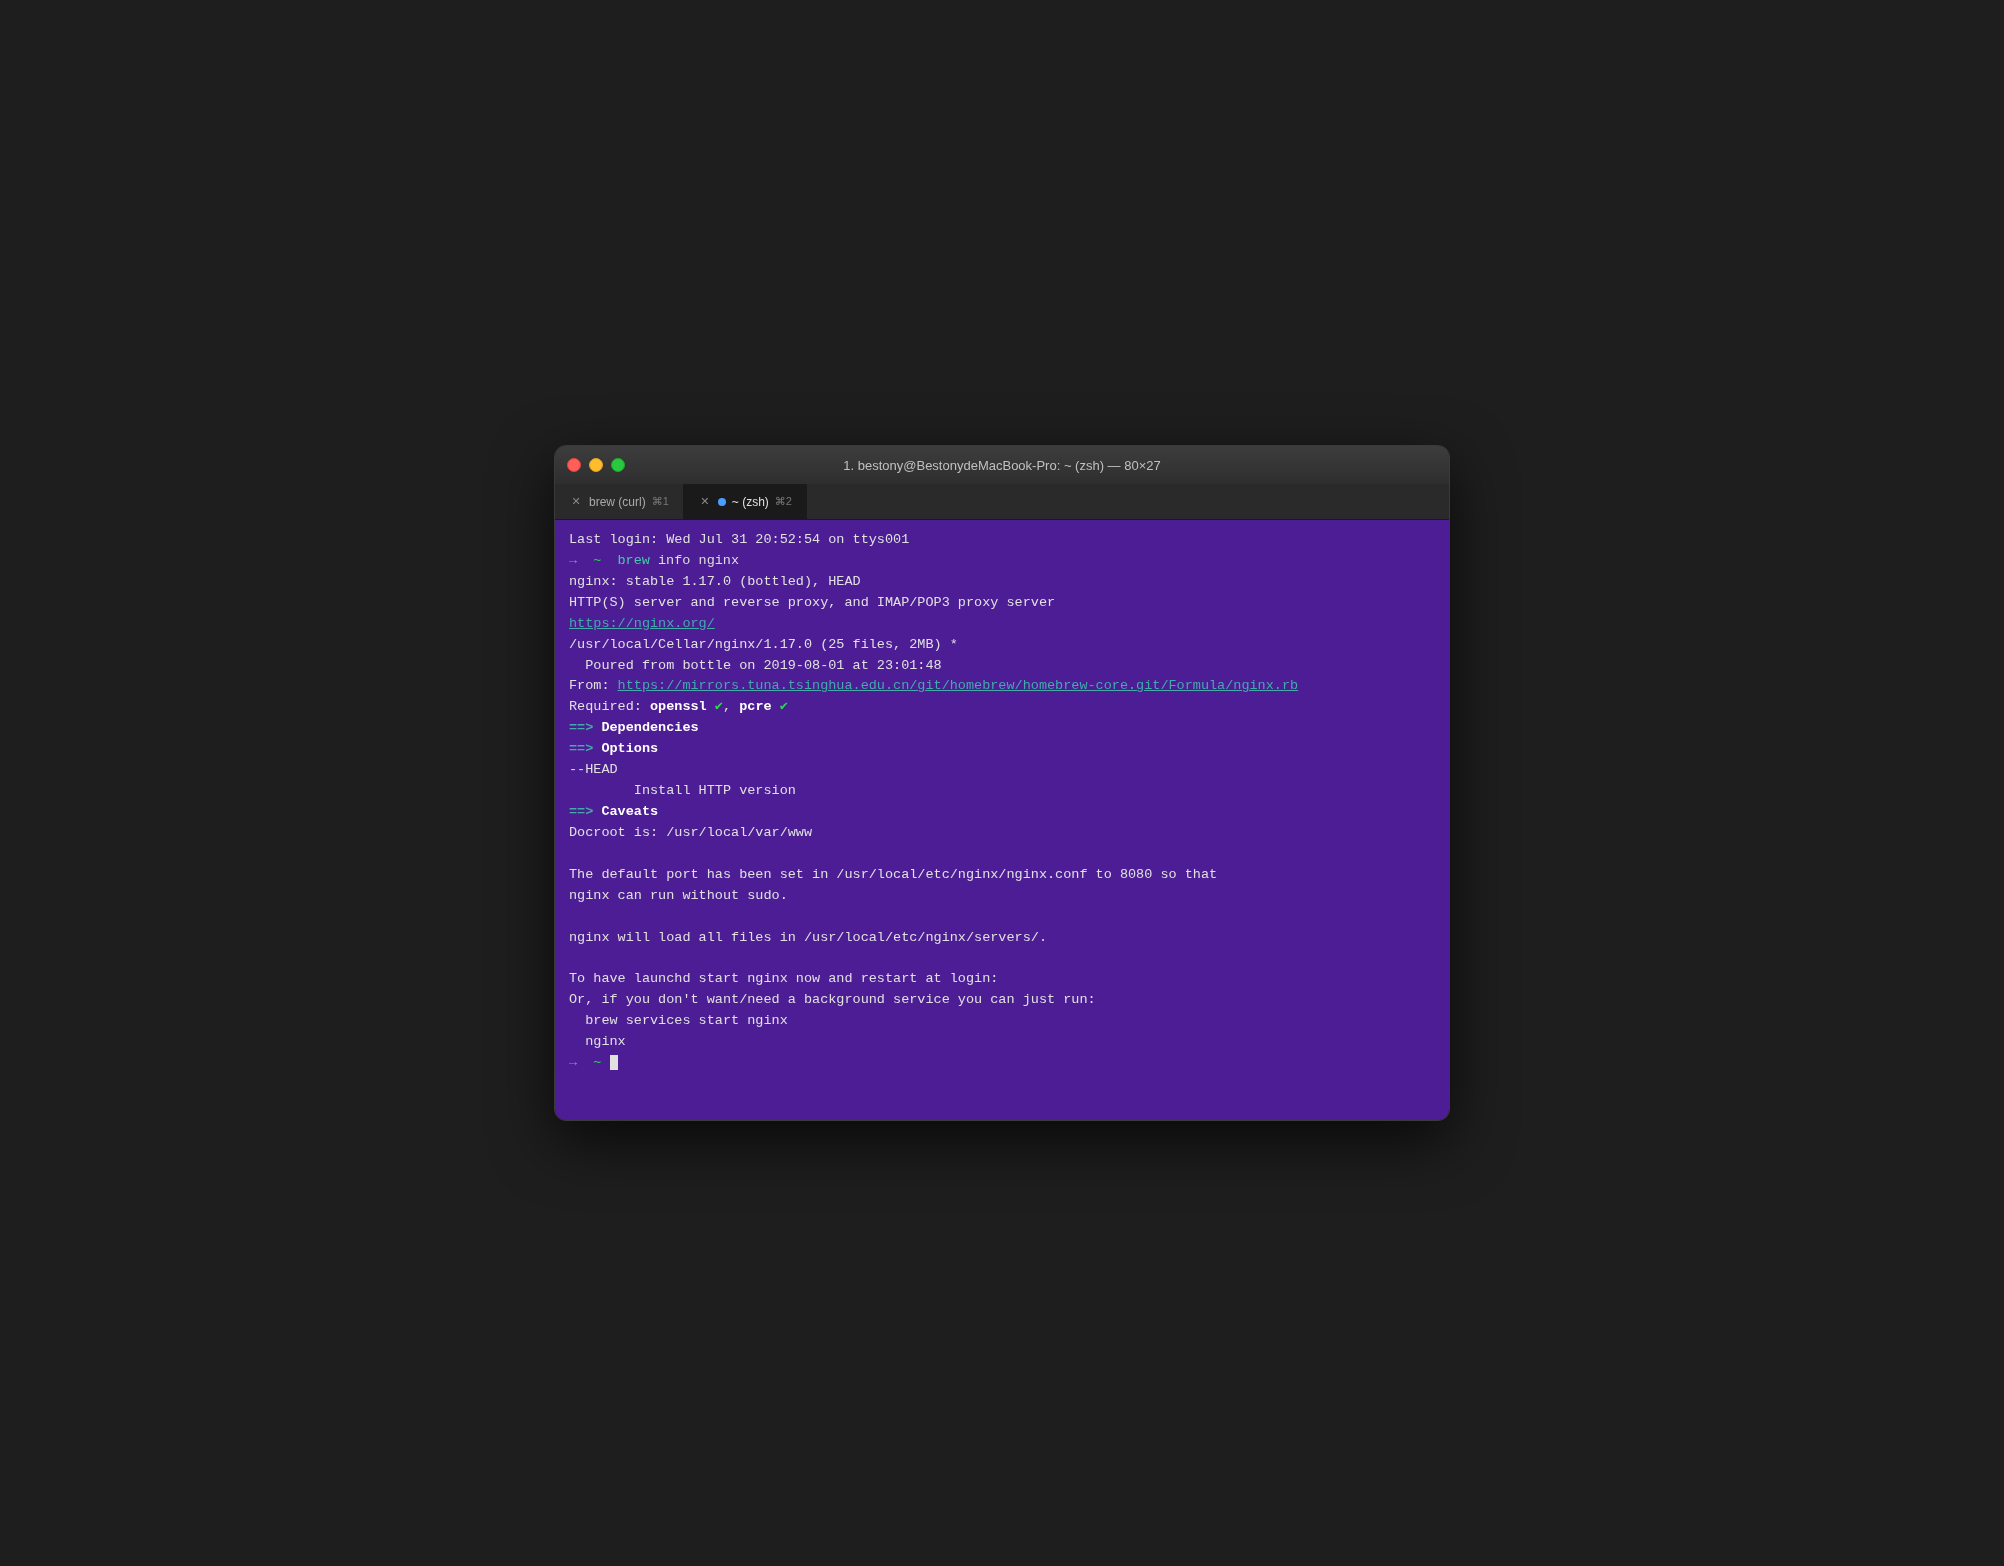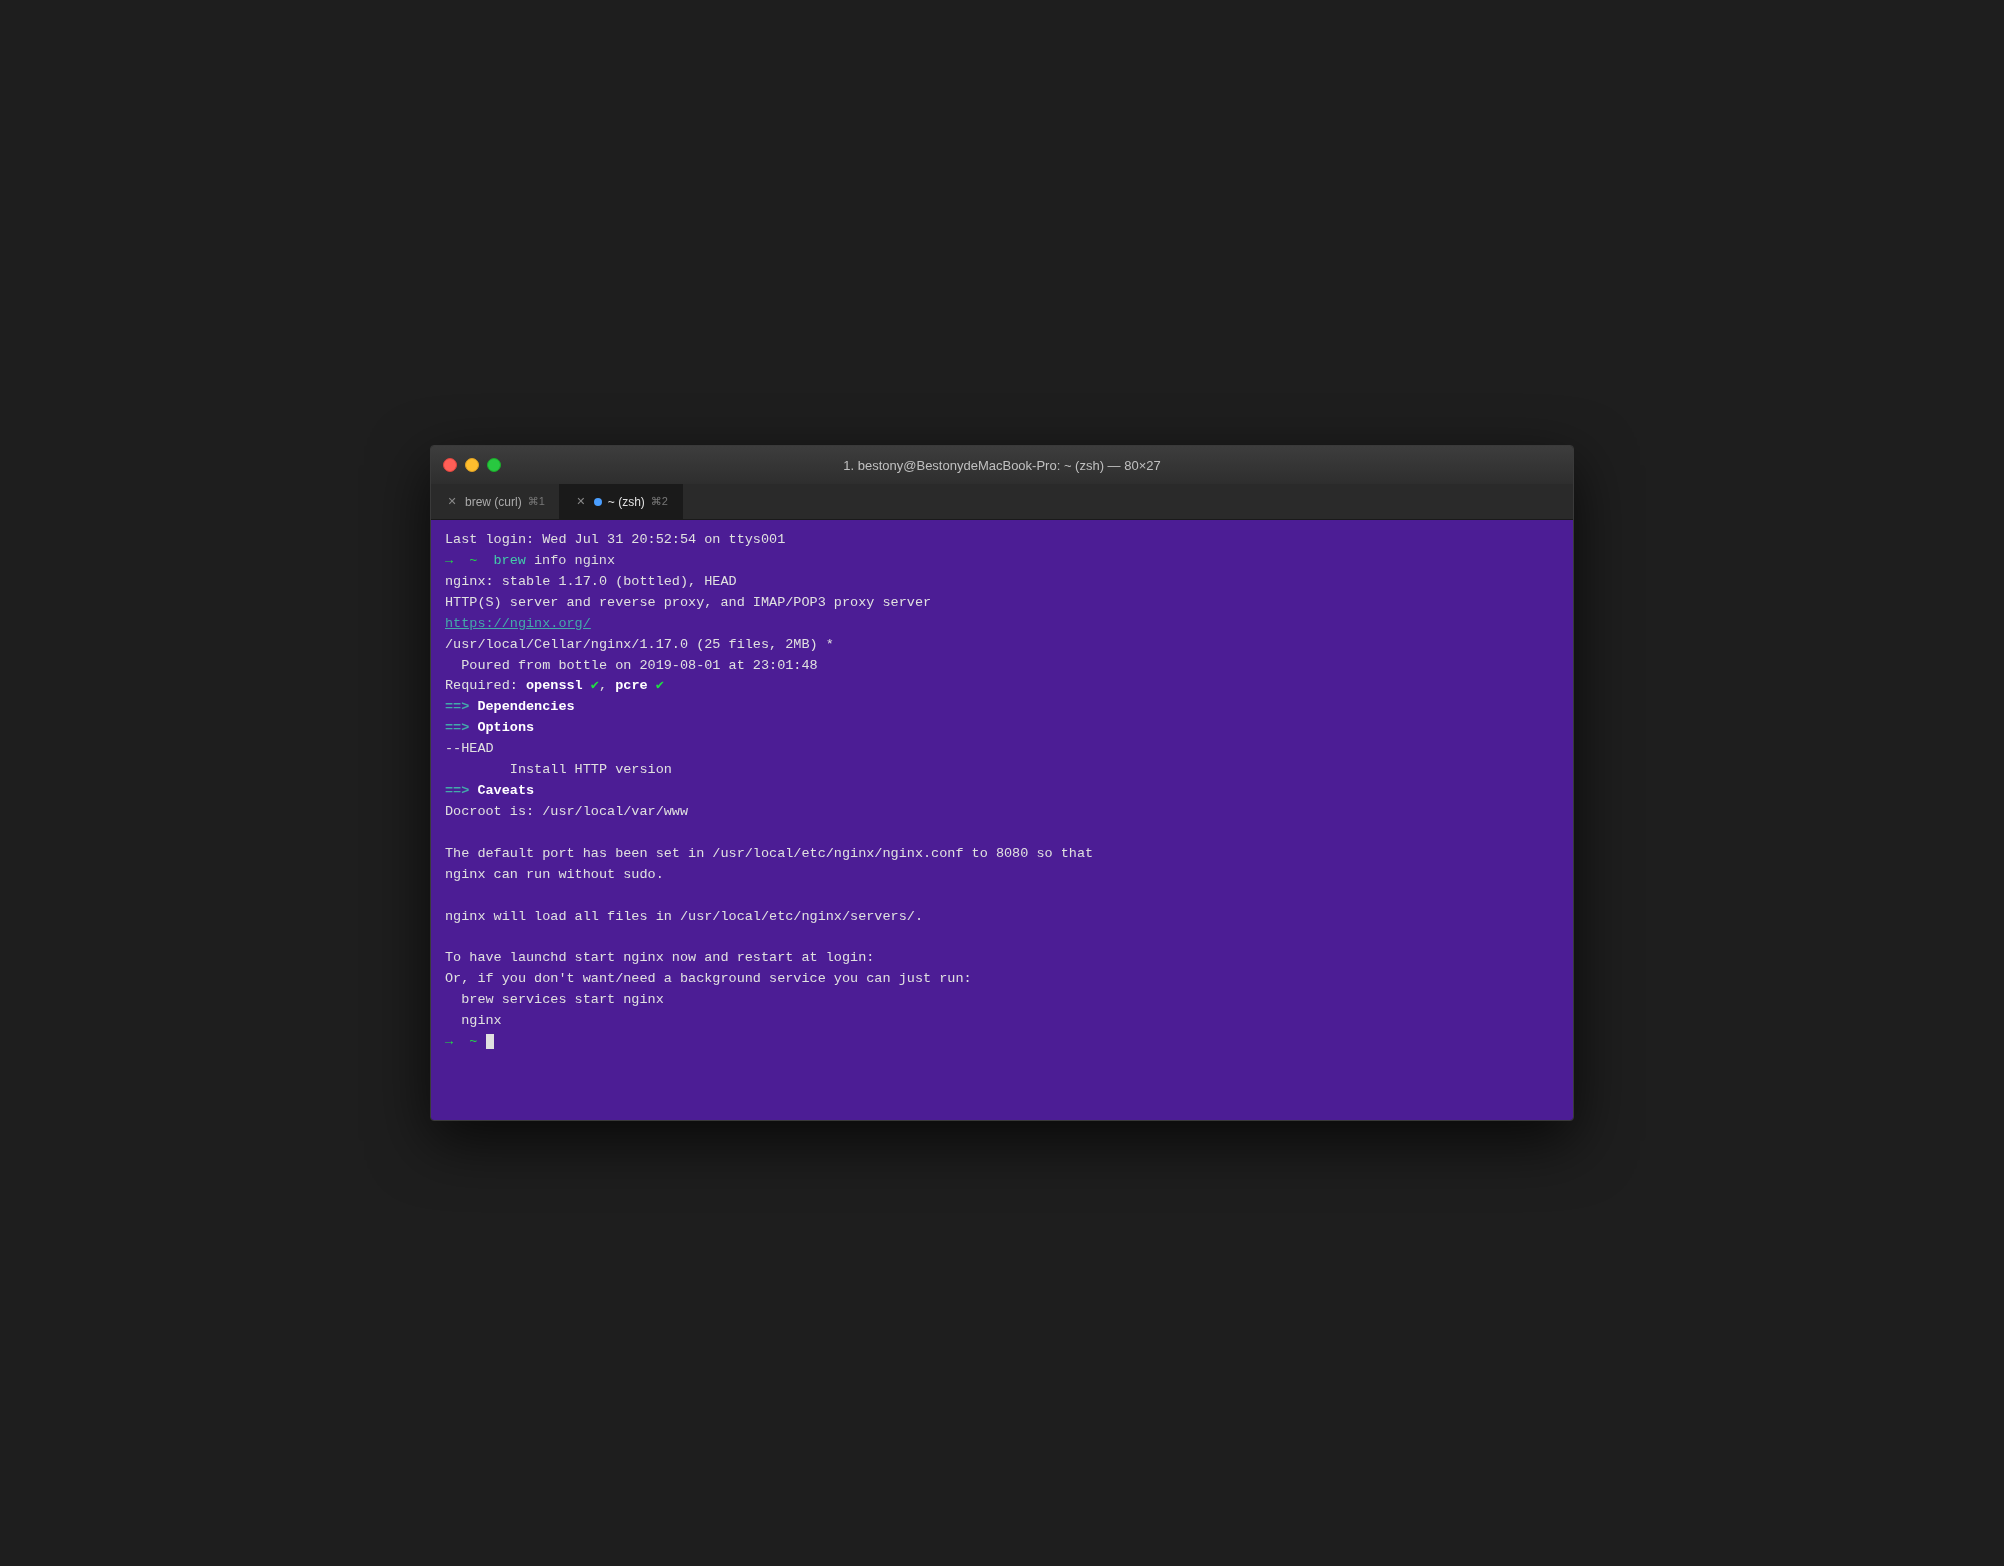--- a/index.html
+++ b/index.html
@@ -7,22 +7,22 @@
     body {
       background: #1e1e1e;
       display: flex;
       justify-content: center;
       align-items: center;
       min-height: 100vh;
       font-family: -apple-system, BlinkMacSystemFont, sans-serif;
     }
 
     .window {
-      width: 1144px;
-      border-radius: 4px;
+      width: 896px;
+      border-radius: 12px;
       overflow: hidden;
       box-shadow: 0 20px 60px rgba(0,0,0,0.7);
       border: 1px solid #3a3a3a;
     }
 
     .titlebar {
       background: linear-gradient(180deg, #3d3d3d 0%, #2e2e2e 100%);
       height: 38px;
       display: flex;
       align-items: center;
@@ -180,20 +180,21 @@
     <div class="line">nginx: stable 1.17.0 (bottled), HEAD</div>
 
     <div class="line">HTTP(S) server and reverse proxy, and IMAP/POP3 proxy server</div>
 
     <div class="line"><span class="teal underline">https://nginx.org/</span></div>
 
     <div class="line">/usr/local/Cellar/nginx/1.17.0 (25 files, 2MB) *</div>
 
     <div class="line">  Poured from bottle on 2019-08-01 at 23:01:48</div>
 
+    <div class="line">From: <span class="teal underline">https://mirrors.tuna.tsinghua.edu.cn/git/homebrew/homebrew-core.git/Formula/nginx.rb</span></div>
 
     <div class="line">Required: <span class="bold white">openssl</span> <span class="green bold">✔</span>, <span class="bold white">pcre</span> <span class="green bold">✔</span></div>
 
     <div class="line"><span class="teal bold">==&gt; </span><span class="bold white">Dependencies</span></div>
 
     <div class="line"><span class="teal bold">==&gt; </span><span class="bold white">Options</span></div>
 
     <div class="line">--HEAD</div>
 
     <div class="line">        Install HTTP version</div>

